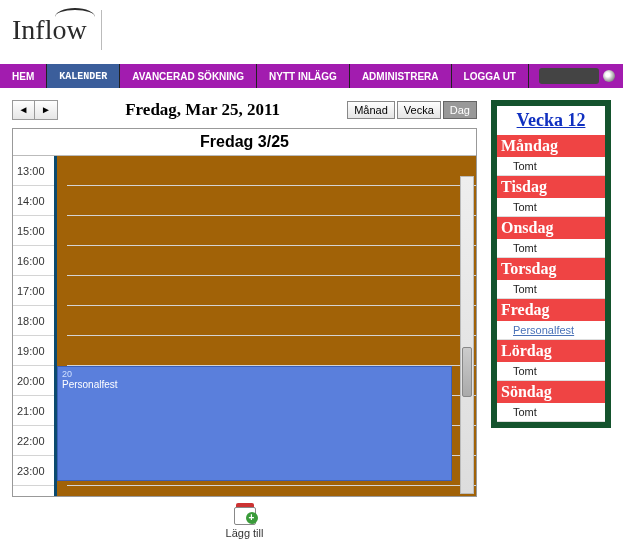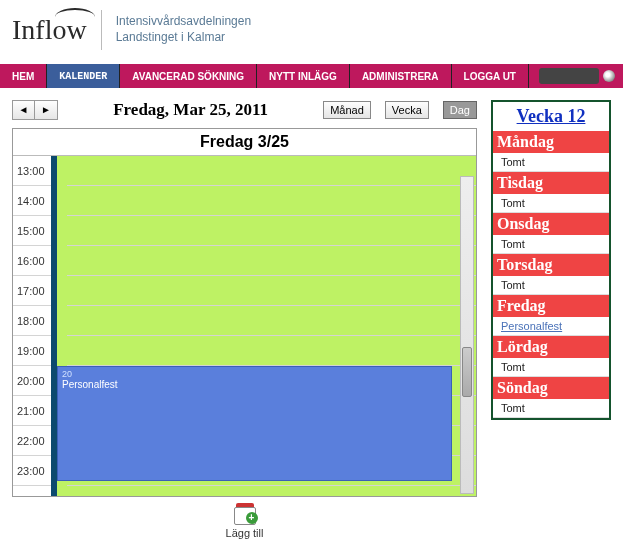--- a/index.html
+++ b/index.html
@@ -36,21 +36,21 @@
     height: 40px;
     background: #bbb;
     margin: 0 14px;
   }
   .subtitle {
     color: #5a7a95;
     font-size: 12px;
     line-height: 1.3;
   }
   .navbar {
-    background: #be185d;
+    background: #a21caf;
     display: flex;
     align-items: stretch;
     height: 24px;
   }
   .navbar .tab {
     color: #fff;
     font-size: 10px;
     text-transform: uppercase;
     padding: 0 12px;
     display: flex;
@@ -116,21 +116,21 @@
   .nav-arrows button:first-child { border-right: 1px solid #999; }
   .date-title {
     flex: 1;
     text-align: center;
     font-weight: bold;
     font-family: Georgia, serif;
     font-size: 17px;
   }
   .view-switch {
     display: flex;
-    gap: 14px;
+    gap: 2px;
   }
   .view-switch button {
     font-size: 11px;
     padding: 2px 6px;
     border: 1px solid #888;
     background: linear-gradient(#fdfdfd,#e5e5e5);
     cursor: pointer;
   }
   .view-switch button.active {
     background: #999;
@@ -150,25 +150,25 @@
     border-bottom: 1px solid #bbb;
   }
   .grid-wrap {
     display: flex;
     height: 340px;
     position: relative;
   }
   .time-col {
     width: 44px;
     background: #fff;
-    border-right: 6px solid #0c4a6e;
+    border-right: 3px solid #0c4a6e;
   }
   .slot-col {
     flex: 1;
-    background: #bef264;
+    background: #a16207;
     position: relative;
     padding-left: 10px;
   }
   .grid-scroll {
     position: absolute;
     right: 2px;
     top: 20px;
     bottom: 2px;
     width: 14px;
     background: linear-gradient(#eee,#ddd);
@@ -249,21 +249,21 @@
     line-height: 12px;
     text-align: center;
     font-weight: bold;
   }
   .add-label {
     font-size: 11px;
     color: #333;
   }
   .sidebar {
     width: 120px;
-    border: 2px solid #14532d;
+    border: 6px solid #14532d;
   }
   .sidebar-title {
     text-align: center;
     padding: 4px 0;
   }
   .sidebar-title a {
     color: #1030c0;
     font-family: Georgia, serif;
     font-size: 18px;
     font-weight: bold;
@@ -272,44 +272,40 @@
   .day-block .day-head {
     background: #ef4444;
     color: #fff;
     font-weight: bold;
     font-size: 16px;
     padding: 2px 4px;
     font-family: Georgia, serif;
   }
   .day-block .day-body {
     background: #fff;
-    padding: 3px 8px;
+    padding: 3px 16px;
     font-size: 11px;
     color: #222;
     border-bottom: 1px solid #ddd;
   }
   .day-block .day-body.link {
     color: #4a72b8;
     text-decoration: underline;
     cursor: pointer;
   }
 </style>
 </head>
 <body>
 
 <div class="header">
   <div class="logo">
     <span>Inflow</span>
     <span class="flow-swirl"></span>
   </div>
   <div class="header-divider"></div>
-  <div class="subtitle">
-    <div>Intensivvårdsavdelningen</div>
-    <div>Landstinget i Kalmar</div>
-  </div>
 </div>
 
 <div class="navbar">
   <div class="tab">HEM</div>
   <div class="tab active">KALENDER</div>
   <div class="tab">AVANCERAD SÖKNING</div>
   <div class="tab">NYTT INLÄGG</div>
   <div class="tab">ADMINISTRERA</div>
   <div class="tab">LOGGA UT</div>
   <div class="spacer"></div>

